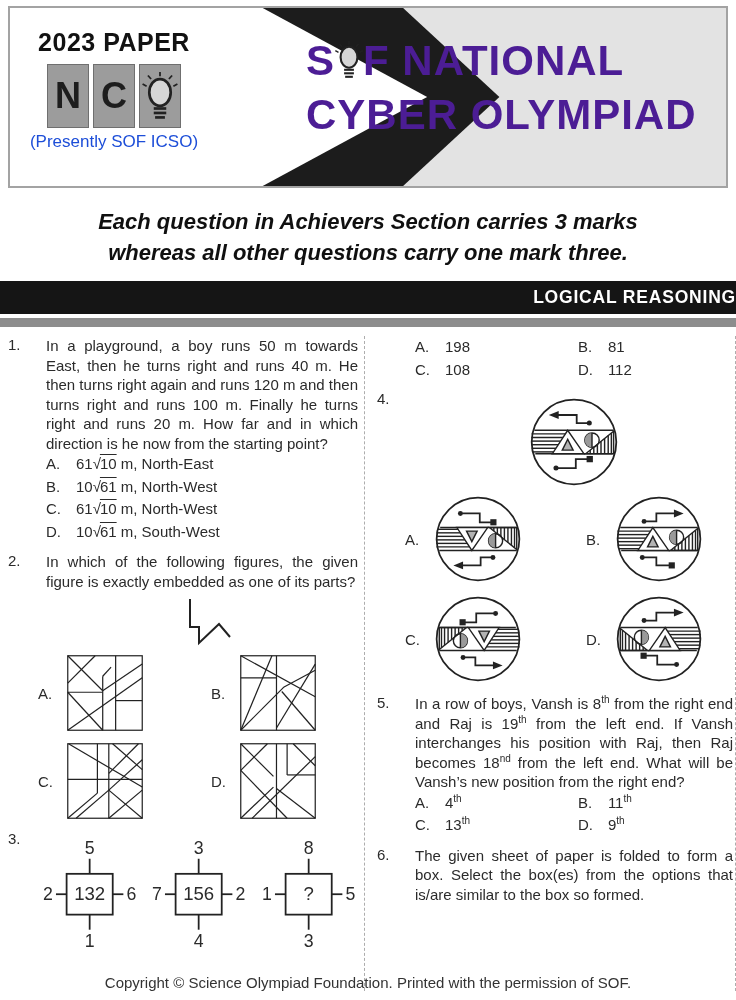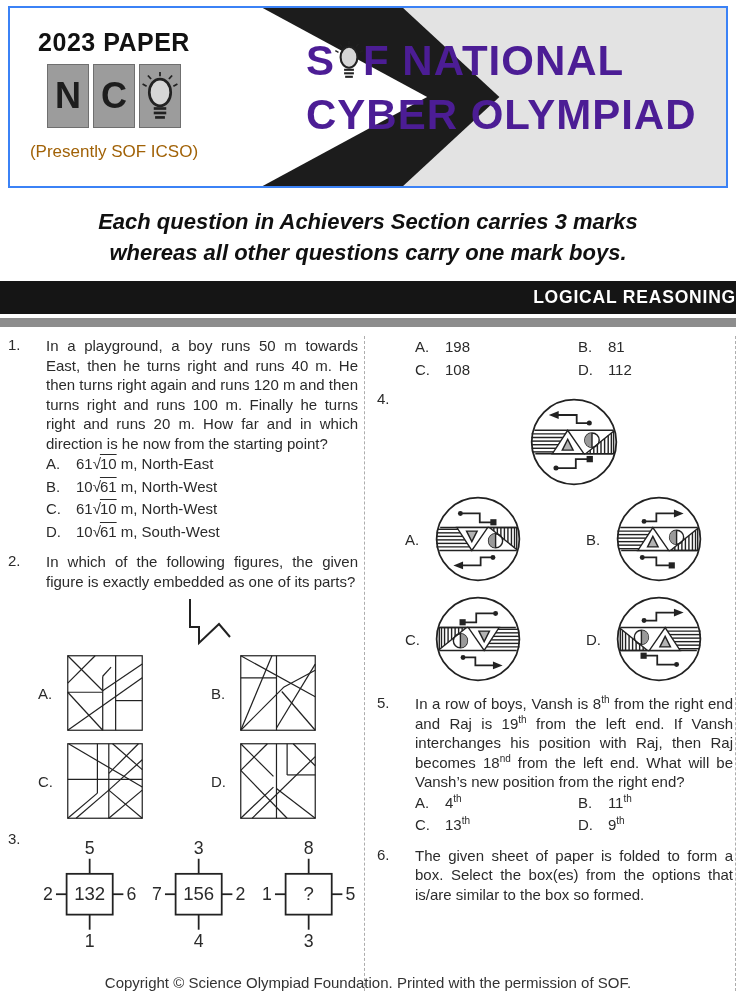--- a/index.html
+++ b/index.html
@@ -2,27 +2,27 @@
 <html><head>
 <meta charset="utf-8">
 <style>
   html,body{margin:0;padding:0;}
   body{
     width:736px;height:1000px;position:relative;overflow:hidden;
     background:#ffffff;color:#2b2b2b;
     font-family:"Liberation Sans",sans-serif;
   }
   
-  .header{position:relative;margin:6px 8px 0 8px;height:178px;border:2px solid #3b82f6;overflow:hidden;background:#e3e3e3;}
+  .header{position:relative;margin:6px 8px 0 8px;height:178px;border:2px solid #a3a3a3;overflow:hidden;background:#e3e3e3;}
   .header-bg{position:absolute;left:0;top:0;width:100%;height:100%;}
   .logo-area{position:absolute;left:6px;top:20px;width:196px;text-align:center;z-index:2;}
   .paper-label{font-size:25px;font-weight:bold;letter-spacing:.5px;color:#121212;}
   .tiles{display:flex;gap:4px;justify-content:center;margin-top:7px;}
   .tile{width:40px;height:62px;background:#9c9c9c;border:1px solid #6f6f6f;display:flex;align-items:center;justify-content:center;font-size:36px;font-weight:bold;color:#1d1d1d;}
-  .presently{font-size:17px;margin-top:14px;color:#a16207;}
+  .presently{font-size:17px;margin-top:4px;color:#1d4ed8;}
   .title-area{position:absolute;left:296px;right:12px;top:26px;z-index:2;
     font-weight:bold;font-size:42px;letter-spacing:1px;line-height:1.28;color:#4c1d95;white-space:nowrap;}
   .bulb{vertical-align:-5px;}
   
   .notice{text-align:center;font-style:italic;font-weight:bold;font-size:22px;line-height:1.42;margin-top:18px;color:#101010;}
   .section-bar{margin-top:13px;background:#151515;color:#ffffff;text-align:right;font-weight:bold;font-size:17.5px;letter-spacing:.8px;padding:6px 0;}
   .gray-bar{height:9px;background:#8d8d8d;margin-top:4px;}
   
   .content{display:flex;padding:9px 0 0 8px;min-height:655px;align-items:stretch;}
   .col-left{width:357px;box-sizing:border-box;padding-right:6px;border-right:1px dashed #adadad;}
@@ -142,21 +142,21 @@
   <div class="title-area">
     <div><span>S</span><svg class="bulb" width="28" height="40" viewBox="0 0 40 56">
           <use href="#bulb-icon"></use>
         </svg><span>F NATIONAL</span></div>
     <div>CYBER OLYMPIAD</div>
   </div>
 </div>
 
 <div class="notice">
   <div>Each question in Achievers Section carries 3 marks</div>
-  <div>whereas all other questions carry one mark boys.</div>
+  <div>whereas all other questions carry one mark three.</div>
 </div>
 
 <div class="section-bar">LOGICAL REASONING</div>
 <div class="gray-bar"></div>
 
 <div class="content">
 
   <div class="col-left">
 
     <div class="qa">

